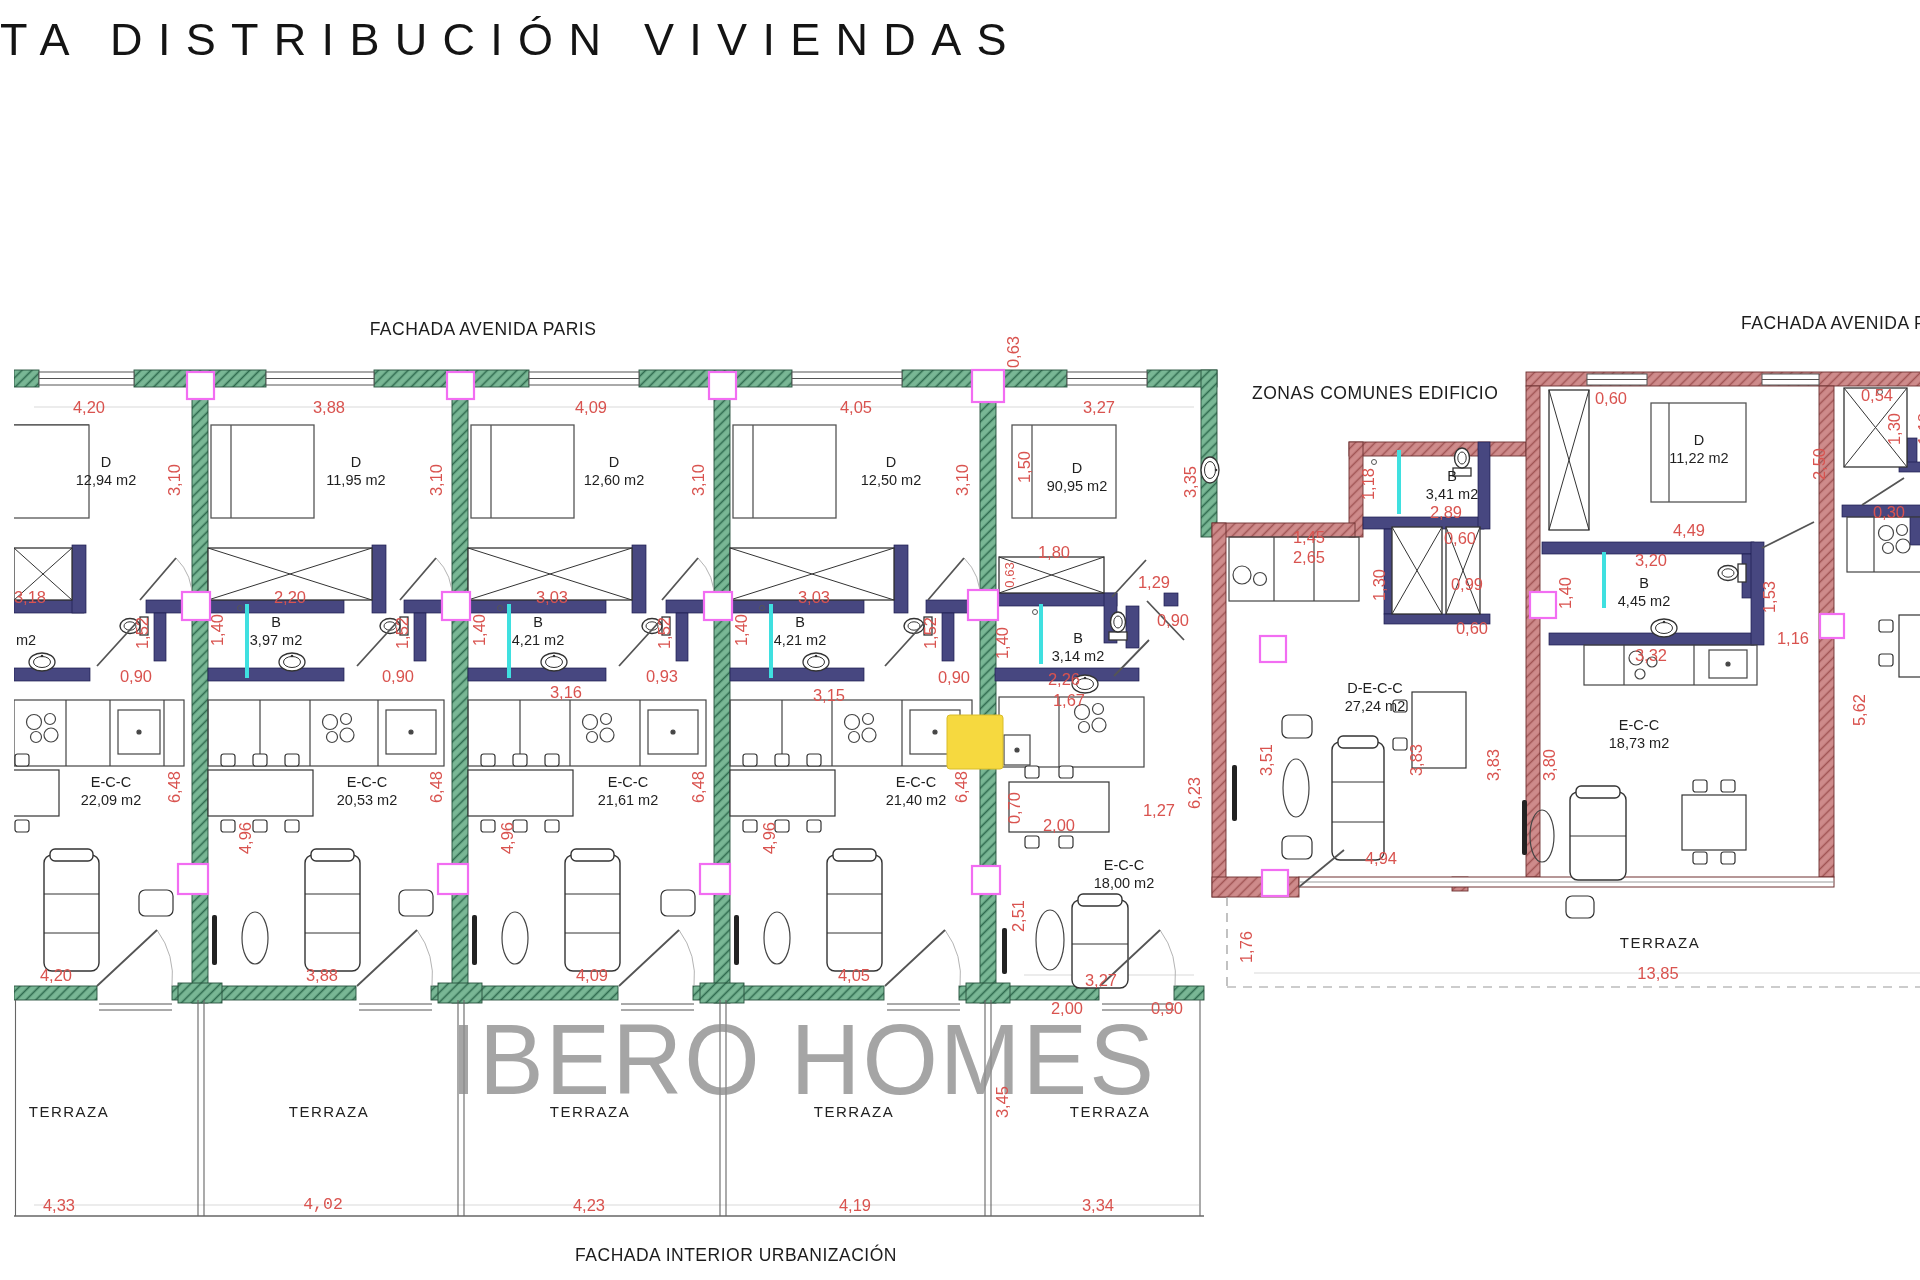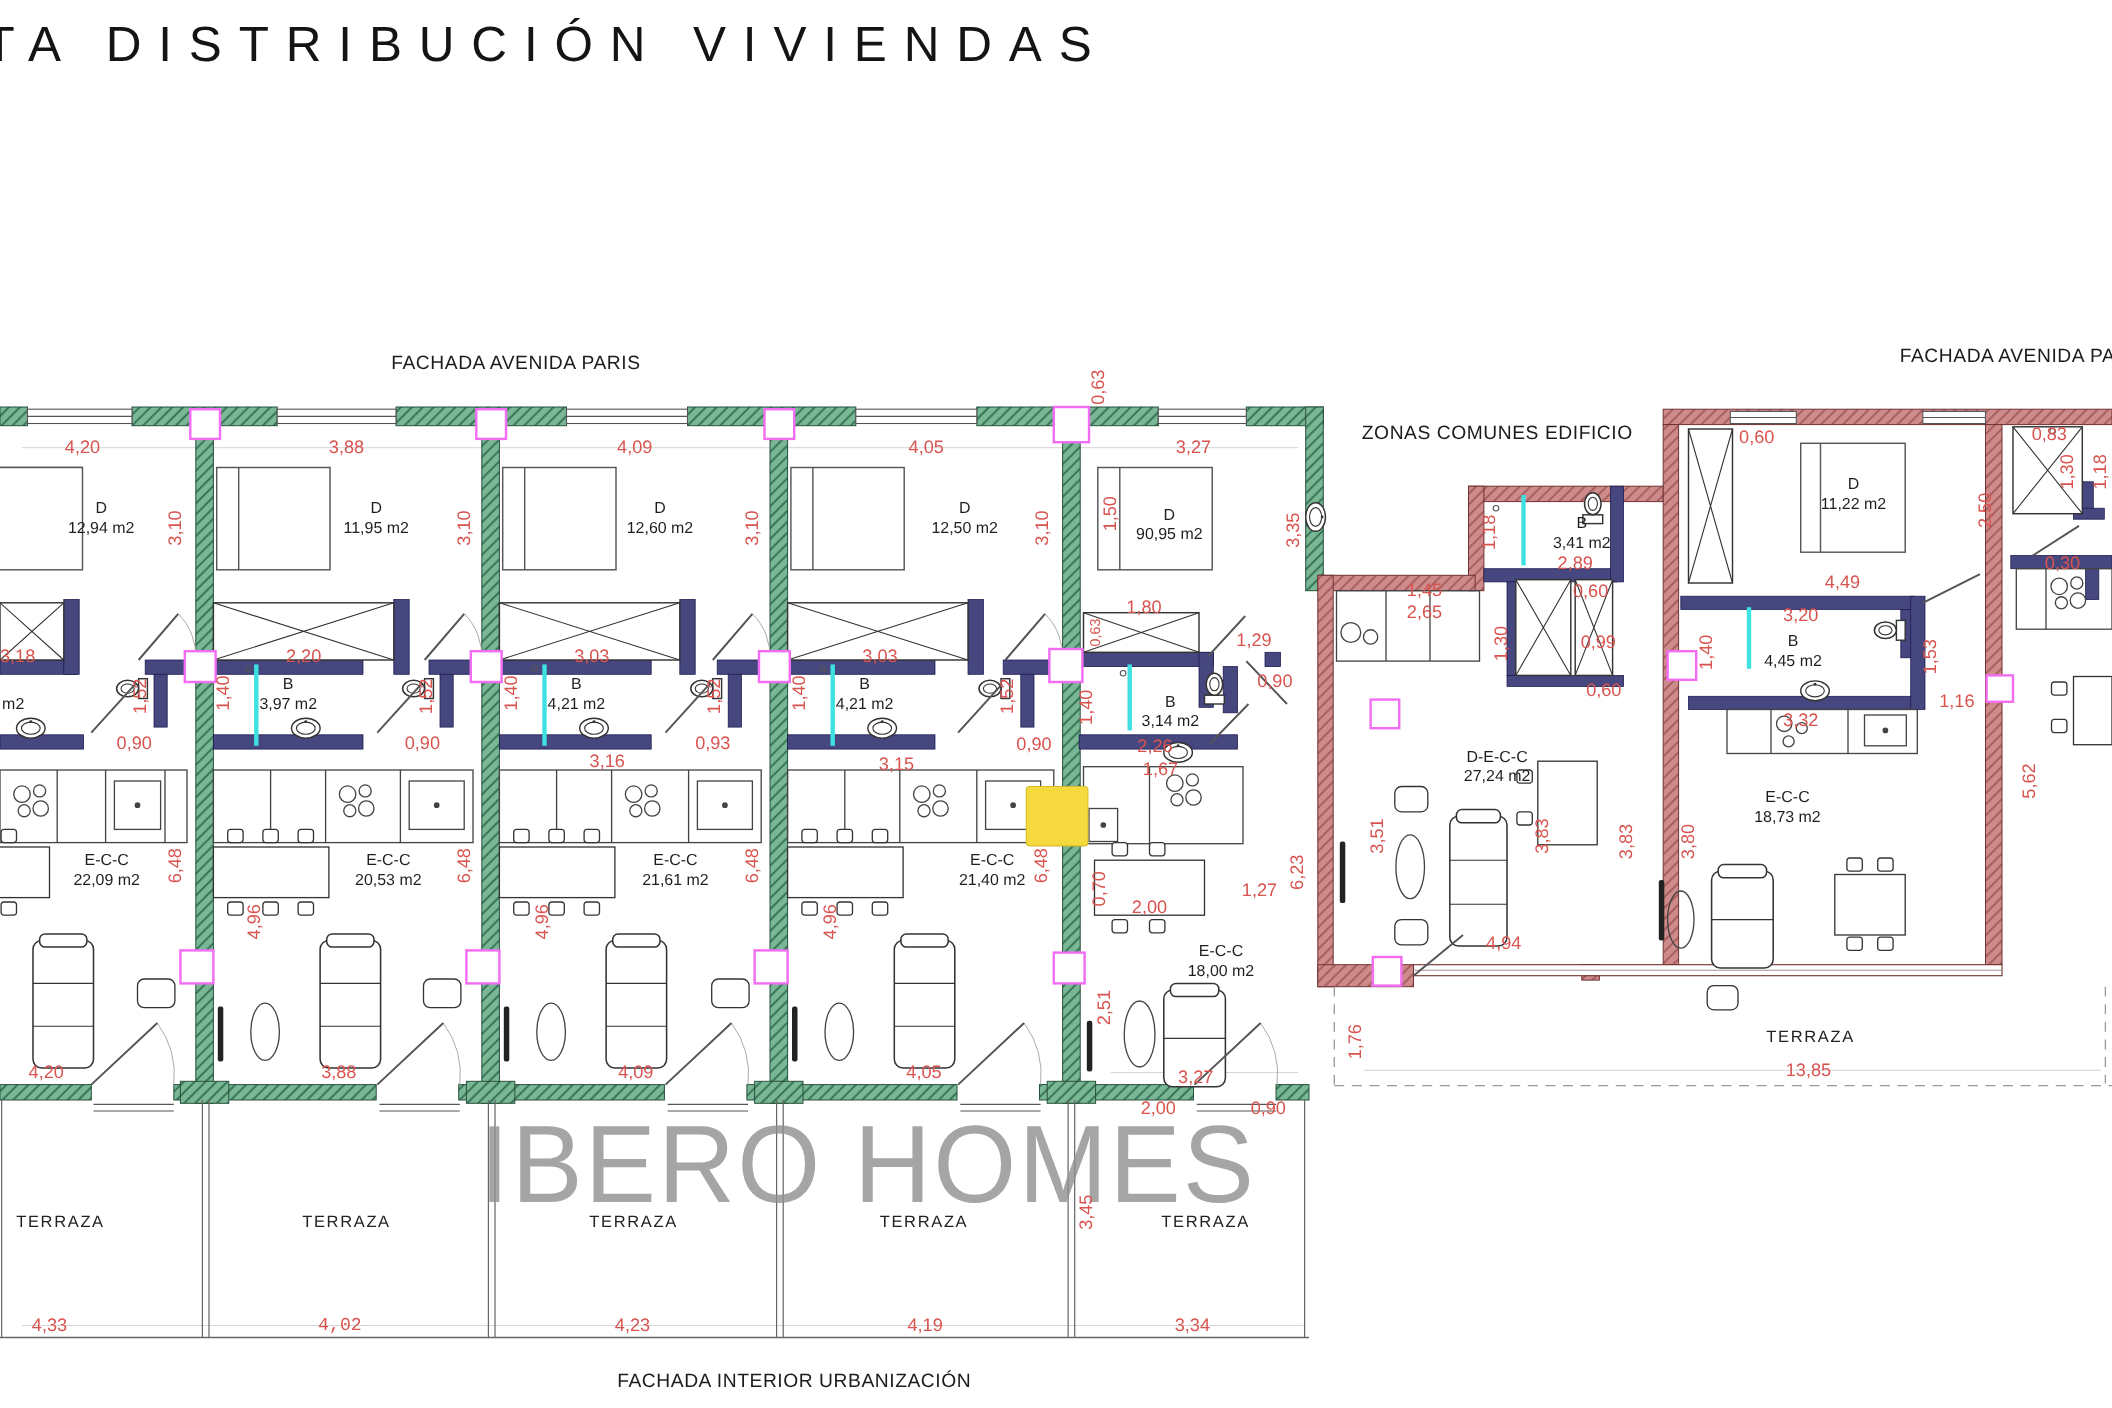--- a/index.html
+++ b/index.html
@@ -3,21 +3,21 @@
 <meta charset="utf-8">
 <style>
   :root{
     --wall_green:#74B694; --wall_red:#CE8B8B; --wall_interior:#474780;
     --dimension_red:#D9534F; --column_magenta:#F26DF2; --shower_cyan:#3FE0E0;
     --highlight_yellow:#F6D93F; --watermark_gray:#8F8F8F;
   }
   html,body{margin:0;padding:0;}
   body{width:1920px;height:1280px;position:relative;overflow:hidden;background:#fff;
        font-family:"Liberation Sans",sans-serif;}
-  #stage{position:absolute;inset:0;}
+  #stage{position:absolute;inset:0;margin-left:14px;}
   svg{position:absolute;left:0;top:0;}
   #labels{position:absolute;inset:0;pointer-events:none;}
   .lbl{position:absolute;white-space:pre-line;text-align:center;line-height:1.22;
        font-family:"Liberation Sans",sans-serif;}
   .dim{color:var(--dimension_red);font-size:16.5px;}
   .room{color:#1f1f1f;font-size:14.5px;}
   .ter{color:#222;font-size:15px;letter-spacing:1.5px;}
   .fac{color:#1c1c1c;font-size:17.5px;letter-spacing:.5px;white-space:nowrap;}
   #title{position:absolute;left:-14px;top:14px;font-size:45px;letter-spacing:.34em;
          color:#141414;font-weight:500;white-space:nowrap;}
@@ -539,21 +539,21 @@
       <span class="lbl dim" style="left: 1458px; top: 628px; transform: translate(-50%, -50%);">0,60</span>
       <span class="lbl dim" style="left: 1365px; top: 585px; transform: translate(-50%, -50%) rotate(-90deg);">1,30</span>
       <span class="lbl dim" style="left: 1597px; top: 398px; transform: translate(-50%, -50%);">0,60</span>
       <span class="lbl dim" style="left: 1805px; top: 464px; transform: translate(-50%, -50%) rotate(-90deg);">2,50</span>
       <span class="lbl dim" style="left: 1675px; top: 530px; transform: translate(-50%, -50%);">4,49</span>
       <span class="lbl dim" style="left: 1637px; top: 560px; transform: translate(-50%, -50%);">3,20</span>
       <span class="lbl dim" style="left: 1551px; top: 593px; transform: translate(-50%, -50%) rotate(-90deg);">1,40</span>
       <span class="lbl dim" style="left: 1755px; top: 597px; transform: translate(-50%, -50%) rotate(-90deg);">1,53</span>
       <span class="lbl dim" style="left: 1779px; top: 638px; transform: translate(-50%, -50%);">1,16</span>
       <span class="lbl dim" style="left: 1637px; top: 655px; transform: translate(-50%, -50%);">3,32</span>
-      <span class="lbl dim" style="left: 1863px; top: 395px; transform: translate(-50%, -50%);">0,83</span>
+      <span class="lbl dim" style="left: 1863px; top: 395px; transform: translate(-50%, -50%);">0,54</span>
       <span class="lbl dim" style="left: 1880px; top: 429px; transform: translate(-50%, -50%) rotate(-90deg);">1,30</span>
       <span class="lbl dim" style="left: 1910px; top: 429px; transform: translate(-50%, -50%) rotate(-90deg);">1,18</span>
       <span class="lbl dim" style="left: 1875px; top: 512px; transform: translate(-50%, -50%);">0,30</span>
       <span class="lbl dim" style="left: 1845px; top: 710px; transform: translate(-50%, -50%) rotate(-90deg);">5,62</span>
       <span class="lbl dim" style="left: 1252px; top: 760px; transform: translate(-50%, -50%) rotate(-90deg);">3,51</span>
       <span class="lbl dim" style="left: 1402px; top: 760px; transform: translate(-50%, -50%) rotate(-90deg);">3,83</span>
       <span class="lbl dim" style="left: 1479px; top: 765px; transform: translate(-50%, -50%) rotate(-90deg);">3,83</span>
       <span class="lbl dim" style="left: 1535px; top: 765px; transform: translate(-50%, -50%) rotate(-90deg);">3,80</span>
       <span class="lbl dim" style="left: 1367px; top: 858px; transform: translate(-50%, -50%);">4,94</span>
       <span class="lbl room" style="left: 92px; top: 472px; transform: translate(-50%, -50%);">D

